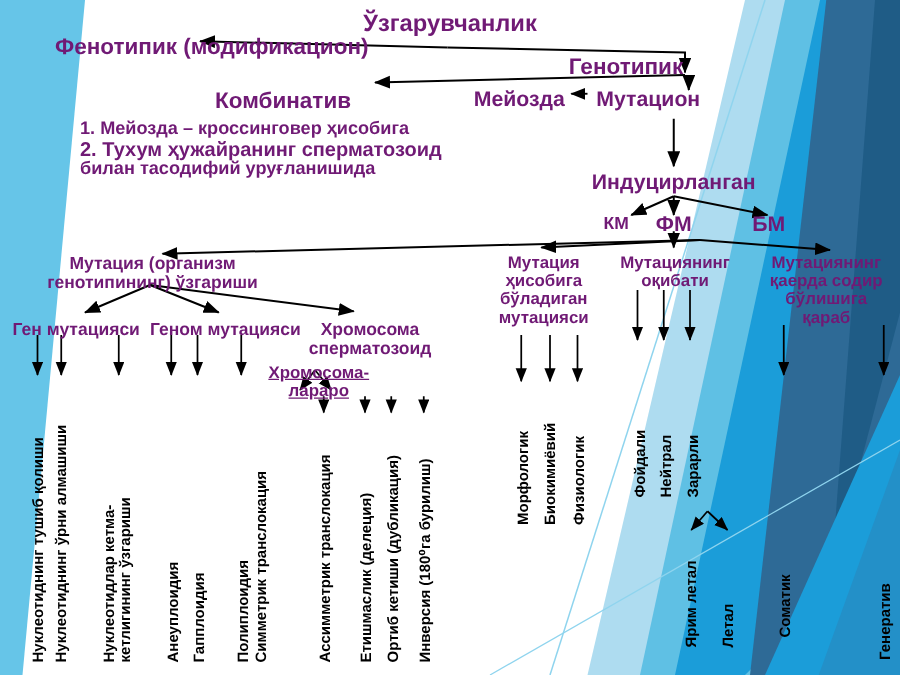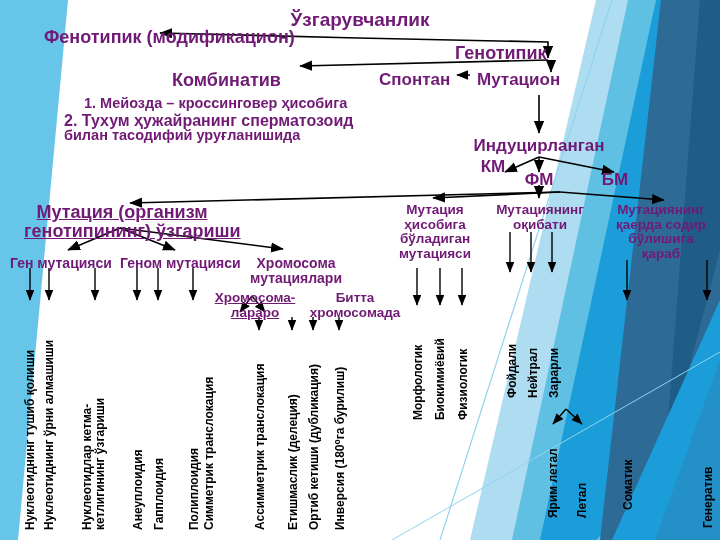--- a/index.html
+++ b/index.html
@@ -131,59 +131,57 @@
   </svg>
 
   <div class="lbl ctr" style="left:230px; top:10px; width:260px; font-size:19px;">Ўзгарувчанлик</div>
 
   <div class="lbl lft" style="left:44px; top:28px; font-size:18px;">Фенотипик (модификацион)</div>
 
   <div class="lbl lft" style="left:455px; top:44px; font-size:18px;">Генотипик</div>
 
   <div class="lbl lft" style="left:172px; top:71px; font-size:18px;">Комбинатив</div>
 
-  <div class="lbl lft" style="left:379px; top:71px; font-size:17px;">Спонтан</div>
+  <div class="lbl lft" style="left:379px; top:71px; font-size:17px;">Мейозда</div>
 
   <div class="lbl lft" style="left:477px; top:71px; font-size:17px;">Мутацион</div>
 
-  <div class="lbl lft" style="left:64px; top:96px; font-size:14.5px;margin-left:20px;">1. Мейозда – кроссинговер ҳисобига</div>
+  <div class="lbl lft" style="left:64px; top:96px; font-size:14.5px;">1. Мейозда – кроссинговер ҳисобига</div>
   <div class="lbl lft" style="left:64px; top:112px; font-size:16px;">2. Тухум ҳужайранинг сперматозоид</div>
   <div class="lbl ctr" style="left:449px; top:137px; width:180px; font-size:17px;">Индуцирланган</div>
 
   <div class="lbl lft" style="left:64px; top:128px; font-size:14.5px;">билан тасодифий уруғланишида</div>
 
-  <div class="lbl ctr" style="left:468px; top:158px; width:50px; font-size:17px;">КМ</div>
+  <div class="lbl ctr" style="left:468px; top:171px; width:50px; font-size:14px;">КМ</div>
   <div class="lbl ctr" style="left:514px; top:171px; width:50px; font-size:17px;">ФМ</div>
   <div class="lbl ctr" style="left:590px; top:171px; width:50px; font-size:17px;">БМ</div>
 
-  <div class="lbl ctr" style="left:24px; top:203px; width:196px; font-size:18px;text-decoration:underline;">Мутация (организм
+  <div class="lbl ctr" style="left:24px; top:203px; width:196px; font-size:14px;">Мутация (организм
 генотипининг) ўзгариши</div>
 
   <div class="lbl ctr" style="left:376px; top:203px; width:118px; font-size:13.5px;">Мутация
 ҳисобига
 бўладиган
 мутацияси</div>
 
   <div class="lbl ctr" style="left:484px; top:203px; width:112px; font-size:13.5px;">Мутациянинг
 оқибати</div>
 
   <div class="lbl ctr" style="left:604px; top:203px; width:114px; font-size:13.5px;">Мутациянинг
 қаерда содир
 бўлишига
 қараб</div>
 
   <div class="lbl lft" style="left:10px; top:256px; font-size:14px;">Ген мутацияси</div>
   <div class="lbl lft" style="left:120px; top:256px; font-size:14px;">Геном мутацияси</div>
   <div class="lbl ctr" style="left:236px; top:256px; width:120px; font-size:14px;">Хромосома
-мутациялари</div>
+сперматозоид</div>
 
   <div class="lbl ctr" style="left:212px; top:291px; width:86px; font-size:13.5px;text-decoration:underline;">Хромосома-
 лараро</div>
-  <div class="lbl ctr" style="left:300px; top:291px; width:110px; font-size:13.5px;">Битта
-хромосомада</div>
 
   <div class="vert" style="left:24px; top:530px; font-size:12px;">Нуклеотиднинг тушиб қолиши</div>
   <div class="vert" style="left:43px; top:530px; font-size:12px;">Нуклеотиднинг ўрни алмашиши</div>
   <div class="vert two" style="left:81px; top:530px; font-size:12px;">Нуклеотидлар кетма-
 кетлигининг ўзгариши</div>
 
   <div class="vert" style="left:132px; top:530px; font-size:12px;">Анеуплоидия</div>
   <div class="vert" style="left:153px; top:530px; font-size:12px;">Гапплоидия</div>
   <div class="vert" style="left:188px; top:530px; font-size:12px;">Полиплоидия</div>
 

